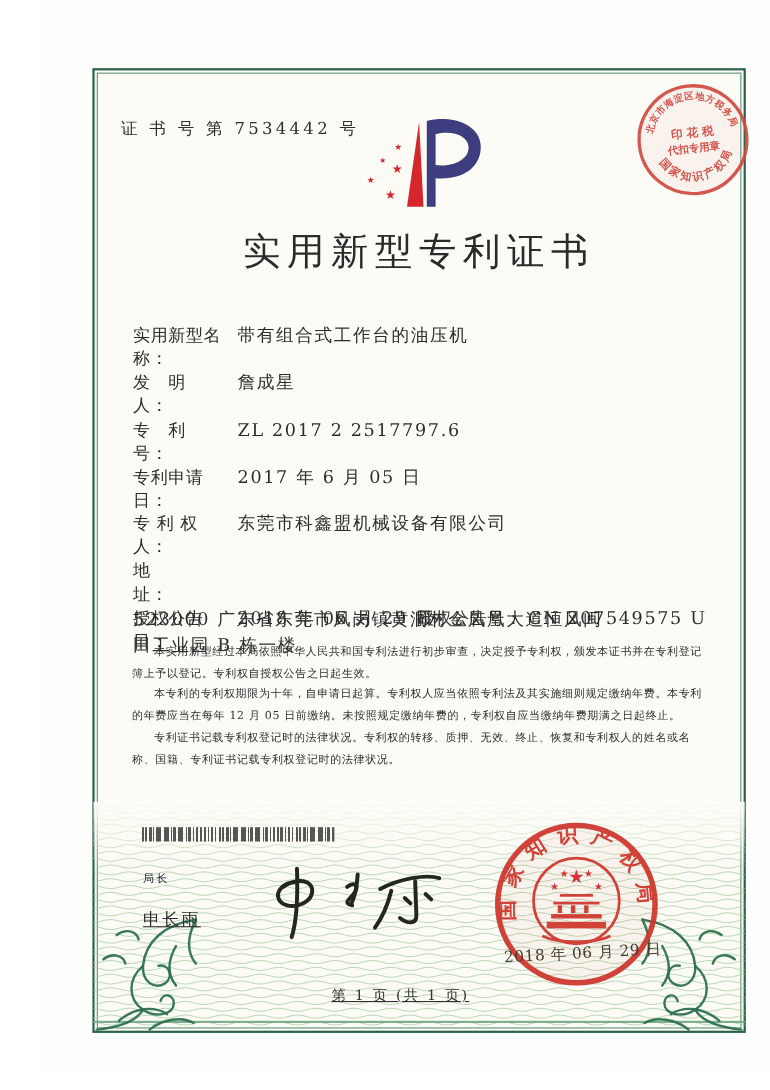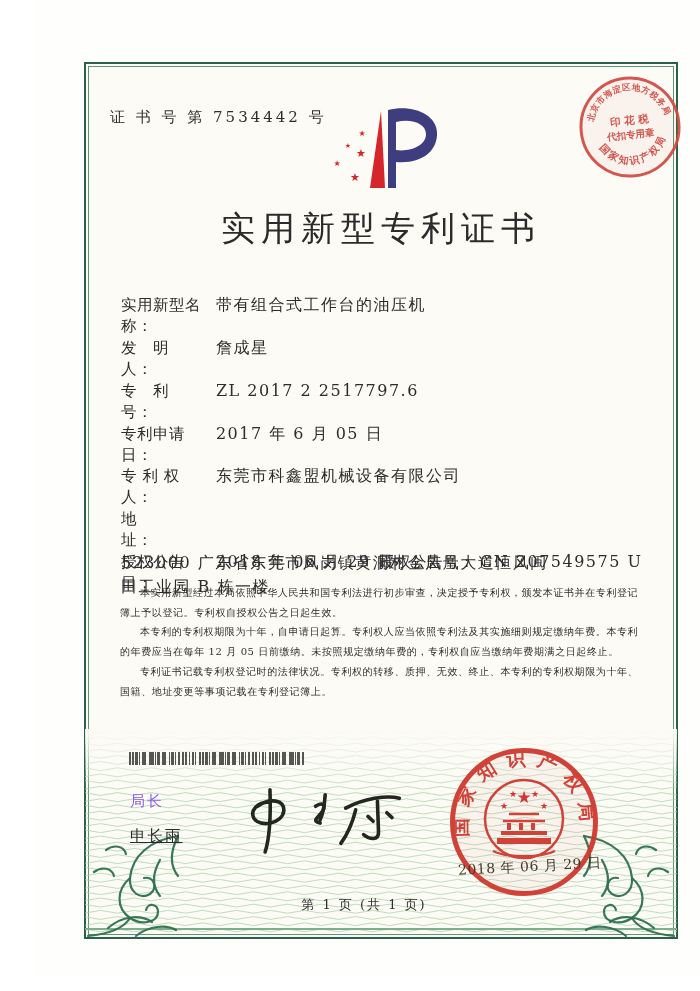--- a/index.html
+++ b/index.html
@@ -44,38 +44,38 @@
 
   
   .body-text { position:absolute; left:86px; top:583px; width:528px; font-size:10px;
                line-height:19.7px; color:#2e2e2e; z-index:4; }
   .body-text p { text-indent:2em; letter-spacing:0.6px; }
 
   
   .barcode { position:absolute; left:95px; top:752px; width:175px; height:13px; z-index:4; opacity:0.85;
              background:repeating-linear-gradient(90deg,#3a3a3a 0 1px,transparent 1px 3px,#3a3a3a 3px 5px,transparent 5px 6px,#3a3a3a 6px 7px,transparent 7px 10px),
                         repeating-linear-gradient(90deg,#3a3a3a 0 2px,transparent 2px 7px); }
-  .director-title { position:absolute; left:96px; top:792px; font-size:15px; letter-spacing:2px;
-                    color:#8b5cf6; z-index:4; }
+  .director-title { position:absolute; left:96px; top:792px; font-size:10px; letter-spacing:2px;
+                    color:#0f172a; z-index:4; }
   .director-name { position:absolute; left:96px; top:826px; font-size:15.5px; letter-spacing:2px;
                    color:#2b2b2b; z-index:4;text-decoration:underline; }
   .signature { position:absolute; left:196px; top:776px; width:185px; height:85px; z-index:4;
                transform:rotate(-2deg); }
   .signature path { fill:none; stroke:#23281f; stroke-width:3.6; stroke-linecap:round; }
 
   .seal { position:absolute; left:403px; top:735px; width:174px; height:174px; z-index:5; opacity:0.94; }
   .seal-date { position:absolute; left:424px; top:858px; font-size:14px; letter-spacing:0.5px;
                color:#443a2c; z-index:6; transform:rotate(-3deg); white-space:nowrap; }
 
   .tax-stamp { position:absolute; left:541px; top:72px; width:110px; height:110px; z-index:5;
                transform:rotate(-6deg); opacity:0.92; }
   .stamp-text { fill:#cf4740; font-weight:600; }
 
   .footer { position:absolute; left:50px; top:896px; width:560px; text-align:center;
-            font-size:13px; letter-spacing:2px; color:#303030; z-index:4; }
+            font-size:13px; letter-spacing:2px; color:#303030; z-index:4;text-decoration:underline; }
 </style>
 </head>
 <body>
 
 <div class="page">
 
   <div class="frame">
     <div class="frame-inner"></div>
   </div>
 
@@ -184,21 +184,21 @@
     <span class="fvalue">2018 年 06 月 29 日</span>
     <span class="grant-col2">
       <span class="flabel" style="width:96px">授权公告号：</span>
       <span class="fvalue">CN 207549575 U</span>
     </span>
   </div>
 
   <div class="body-text">
     <p>本实用新型经过本局依照中华人民共和国专利法进行初步审查，决定授予专利权，颁发本证书并在专利登记簿上予以登记。专利权自授权公告之日起生效。</p>
     <p>本专利的专利权期限为十年，自申请日起算。专利权人应当依照专利法及其实施细则规定缴纳年费。本专利的年费应当在每年 12 月 05 日前缴纳。未按照规定缴纳年费的，专利权自应当缴纳年费期满之日起终止。</p>
-    <p>专利证书记载专利权登记时的法律状况。专利权的转移、质押、无效、终止、本专利的专利权期限为十年、国籍、地址变更等事项记载在专利登记簿上。</p>
+    <p>专利证书记载专利权登记时的法律状况。专利权的转移、质押、无效、终止、恢复和专利权人的姓名或名称、国籍、专利证书记载专利权登记时的法律状况。</p>
   </div>
 
   <div class="barcode"></div>
 
   <div class="director-title">局长</div>
   <div class="director-name">申长雨</div>
 
   <svg class="signature" viewBox="0 0 185 85">
     <path d="M28,28 C40,20 56,22 54,34 C52,46 30,50 24,40 C20,32 28,24 40,24"></path>
     <path d="M41,12 C41,35 39,60 34,74"></path>

